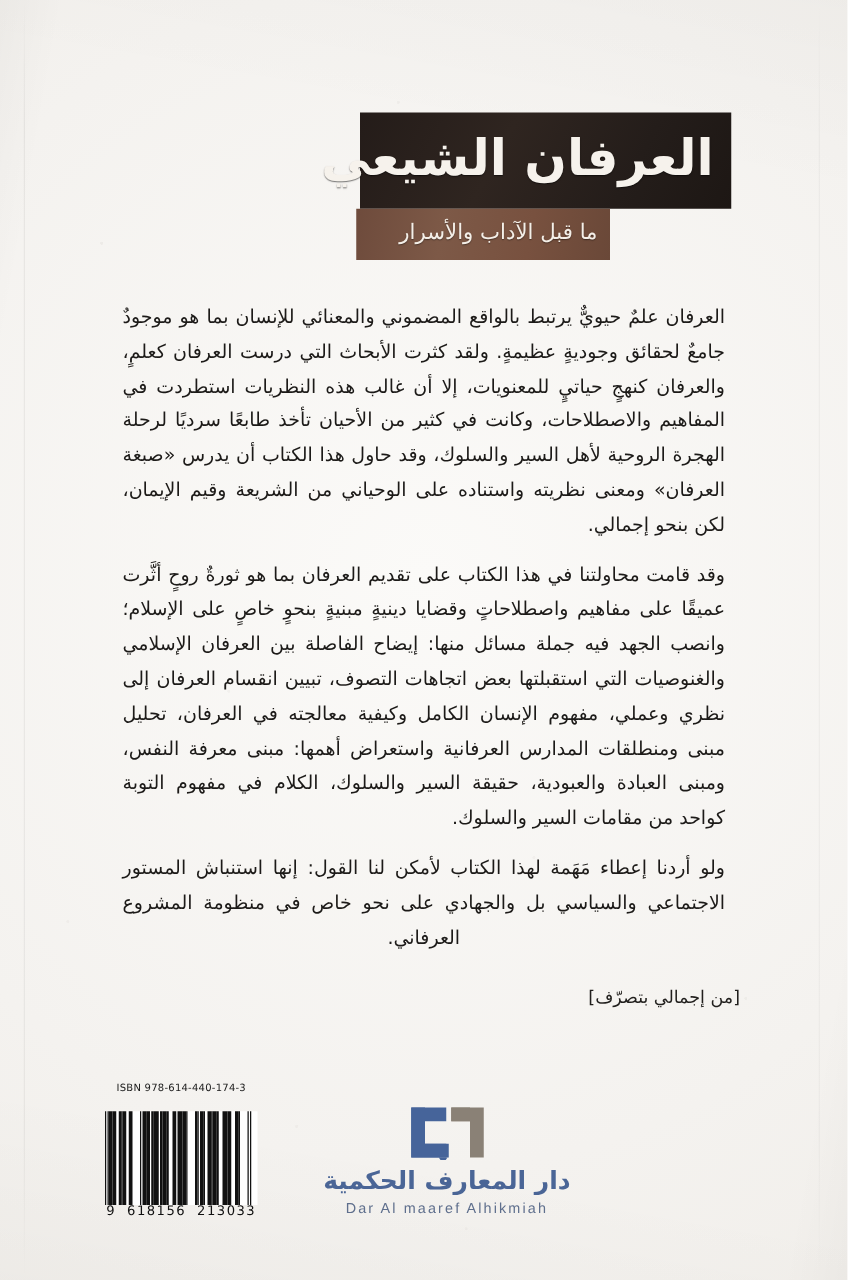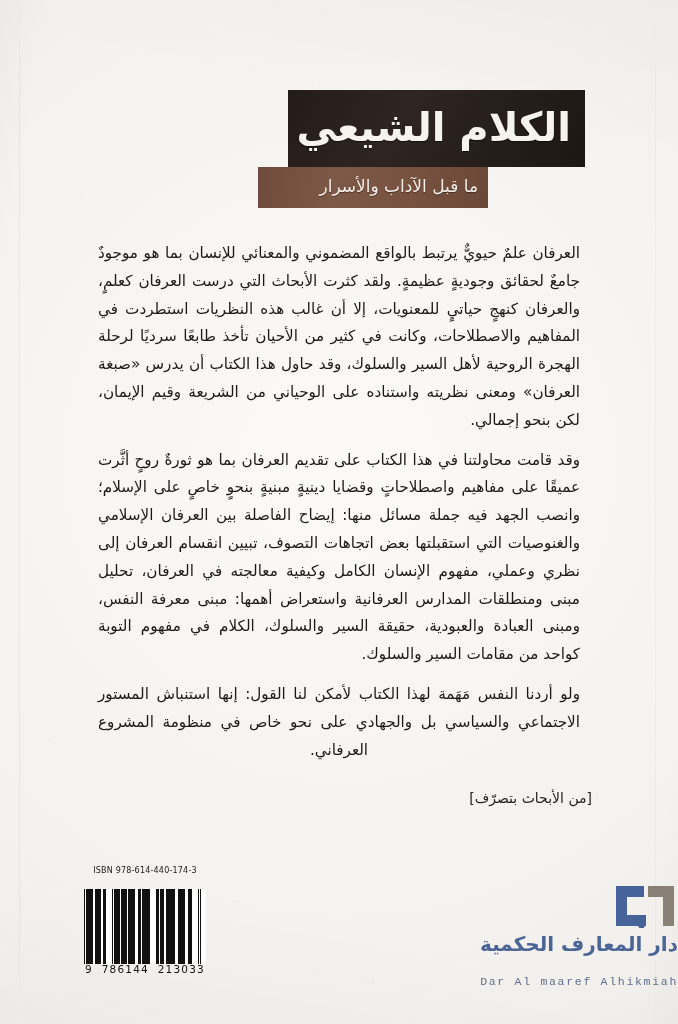--- a/index.html
+++ b/index.html
@@ -80,21 +80,21 @@
     letter-spacing: -0.5px;
     line-height: 1;
     text-shadow: 0 1px 1px rgba(0,0,0,.55);
     white-space: nowrap;
     direction: rtl;
   }
   #subtitle-block {
     position: absolute;
     right: 190px;
     top: 167px;
-    width: 230px;
+    width: 203px;
     height: 41px;
     background: linear-gradient(100deg, #6e4b3c 0%, #7d5947 34%, #78513f 68%, #6a4838 100%);
     display: flex;
     align-items: center;
     justify-content: flex-start;
     box-sizing: border-box;
     padding: 0 10px 3px 8px;
   }
   #subtitle-text {
     color: #f4efe8;
@@ -179,69 +179,69 @@
   }
 
   
   #publisher {
     position: absolute;
     left: 0;
     right: 0;
     top: 884px;
     display: flex;
     flex-direction: column;
-    align-items: flex-start;
+    align-items: center;
     padding-left: 37px;
   }
   #pub-logo {
     width: 66px;
     height: 44px;
     margin-bottom: 5px;
   }
   #pub-name-ar {
     font-family: "DejaVu Sans", "Liberation Sans", sans-serif;
     font-size: 20px;
     font-weight: bold;
     color: #4a6596;
     direction: rtl;
     letter-spacing: 0px;
     line-height: 1.1;
   }
   #pub-name-en {
-    font-family: Liberation Mono, monospace;
+    font-family: Liberation Sans, sans-serif;
     font-size: 11.5px;
     color: #5f6f8d;
     letter-spacing: 1.7px;
-    margin-top: 20px;
+    margin-top: 6px;
   }
 </style>
 </head>
 <body>
 
 <div id="cover">
 
   <div id="speckle"></div>
   <div id="edge-line"></div>
   <div id="edge-line2"></div>
 
   <div id="title-block">
-    <span id="title-text">الكلام الشيعي</span>
+    <span id="title-text">العرفان الشيعي</span>
   </div>
 
   <div id="subtitle-block">
     <span id="subtitle-text">ما قبل الآداب والأسرار</span>
   </div>
 
   <div id="blurb">
     <p>العرفان علمٌ حيويٌّ يرتبط بالواقع المضموني والمعنائي للإنسان بما هو موجودٌ جامعٌ لحقائق وجوديةٍ عظيمةٍ. ولقد كثرت الأبحاث التي درست العرفان كعلمٍ، والعرفان كنهجٍ حياتيٍ للمعنويات، إلا أن غالب هذه النظريات استطردت في المفاهيم والاصطلاحات، وكانت في كثير من الأحيان تأخذ طابعًا سرديًا لرحلة الهجرة الروحية لأهل السير والسلوك، وقد حاول هذا الكتاب أن يدرس «صبغة العرفان» ومعنى نظريته واستناده على الوحياني من الشريعة وقيم الإيمان، لكن بنحو إجمالي.</p>
     <p>وقد قامت محاولتنا في هذا الكتاب على تقديم العرفان بما هو ثورةٌ روحٍ أثَّرت عميقًا على مفاهيم واصطلاحاتٍ وقضايا دينيةٍ مبنيةٍ بنحوٍ خاصٍ على الإسلام؛ وانصب الجهد فيه جملة مسائل منها: إيضاح الفاصلة بين العرفان الإسلامي والغنوصيات التي استقبلتها بعض اتجاهات التصوف، تبيين انقسام العرفان إلى نظري وعملي، مفهوم الإنسان الكامل وكيفية معالجته في العرفان، تحليل مبنى ومنطلقات المدارس العرفانية واستعراض أهمها: مبنى معرفة النفس، ومبنى العبادة والعبودية، حقيقة السير والسلوك، الكلام في مفهوم التوبة كواحد من مقامات السير والسلوك.</p>
-    <p class="center-last">ولو أردنا النفس مَهَمة لهذا الكتاب لأمكن لنا القول: إنها استنباش المستور الاجتماعي والسياسي بل والجهادي على نحو خاص في منظومة المشروع العرفاني.</p>
-  </div>
-
-  <div id="attribution">[من الأبحاث بتصرّف]</div>
+    <p class="center-last">ولو أردنا إعطاء مَهَمة لهذا الكتاب لأمكن لنا القول: إنها استنباش المستور الاجتماعي والسياسي بل والجهادي على نحو خاص في منظومة المشروع العرفاني.</p>
+  </div>
+
+  <div id="attribution">[من إجمالي بتصرّف]</div>
 
   <div id="barcode-block">
     <div id="isbn-text">ISBN 978-614-440-174-3</div>
     <div id="barcode-bars">
         <i style="width: 1px; flex: 0 0 auto;"></i>
         <i class="sp" style="width: 1px; flex: 0 0 auto;"></i>
         <i style="width: 1px; flex: 0 0 auto;"></i>
         <i style="width: 3px; flex: 0 0 auto;"></i>
         <i style="width: 3px; flex: 0 0 auto;"></i>
         <i class="sp" style="width: 2px; flex: 0 0 auto;"></i>
@@ -293,21 +293,21 @@
         <i style="width: 3px; flex: 0 0 auto;"></i>
         <i style="width: 1px; flex: 0 0 auto;"></i>
         <i class="sp" style="width: 3px; flex: 0 0 auto;"></i>
         <i class="sp" style="width: 3px; flex: 0 0 auto;"></i>
         <i style="width: 1px; flex: 0 0 auto;"></i>
         <i class="sp" style="width: 1px; flex: 0 0 auto;"></i>
         <i style="width: 1px; flex: 0 0 auto;"></i>
       </div>
     <div id="barcode-digits">
       <span>9</span>
-      <span>786144</span>
+      <span>618156</span>
       <span>213033</span>
     </div>
   </div>
 
   <div id="publisher">
     <svg id="pub-logo" viewBox="0 0 66 44" aria-hidden="true">
 
       <path d="M4 2 H32 V13 H15 V31 H32 V42 H4 Z" fill="#46649a"></path>
       <path d="M4 2 H15 V42 H4 Z" fill="#46649a"></path>
       <path d="M15 31 H34 V42 H15 Z" fill="#46649a"></path>

